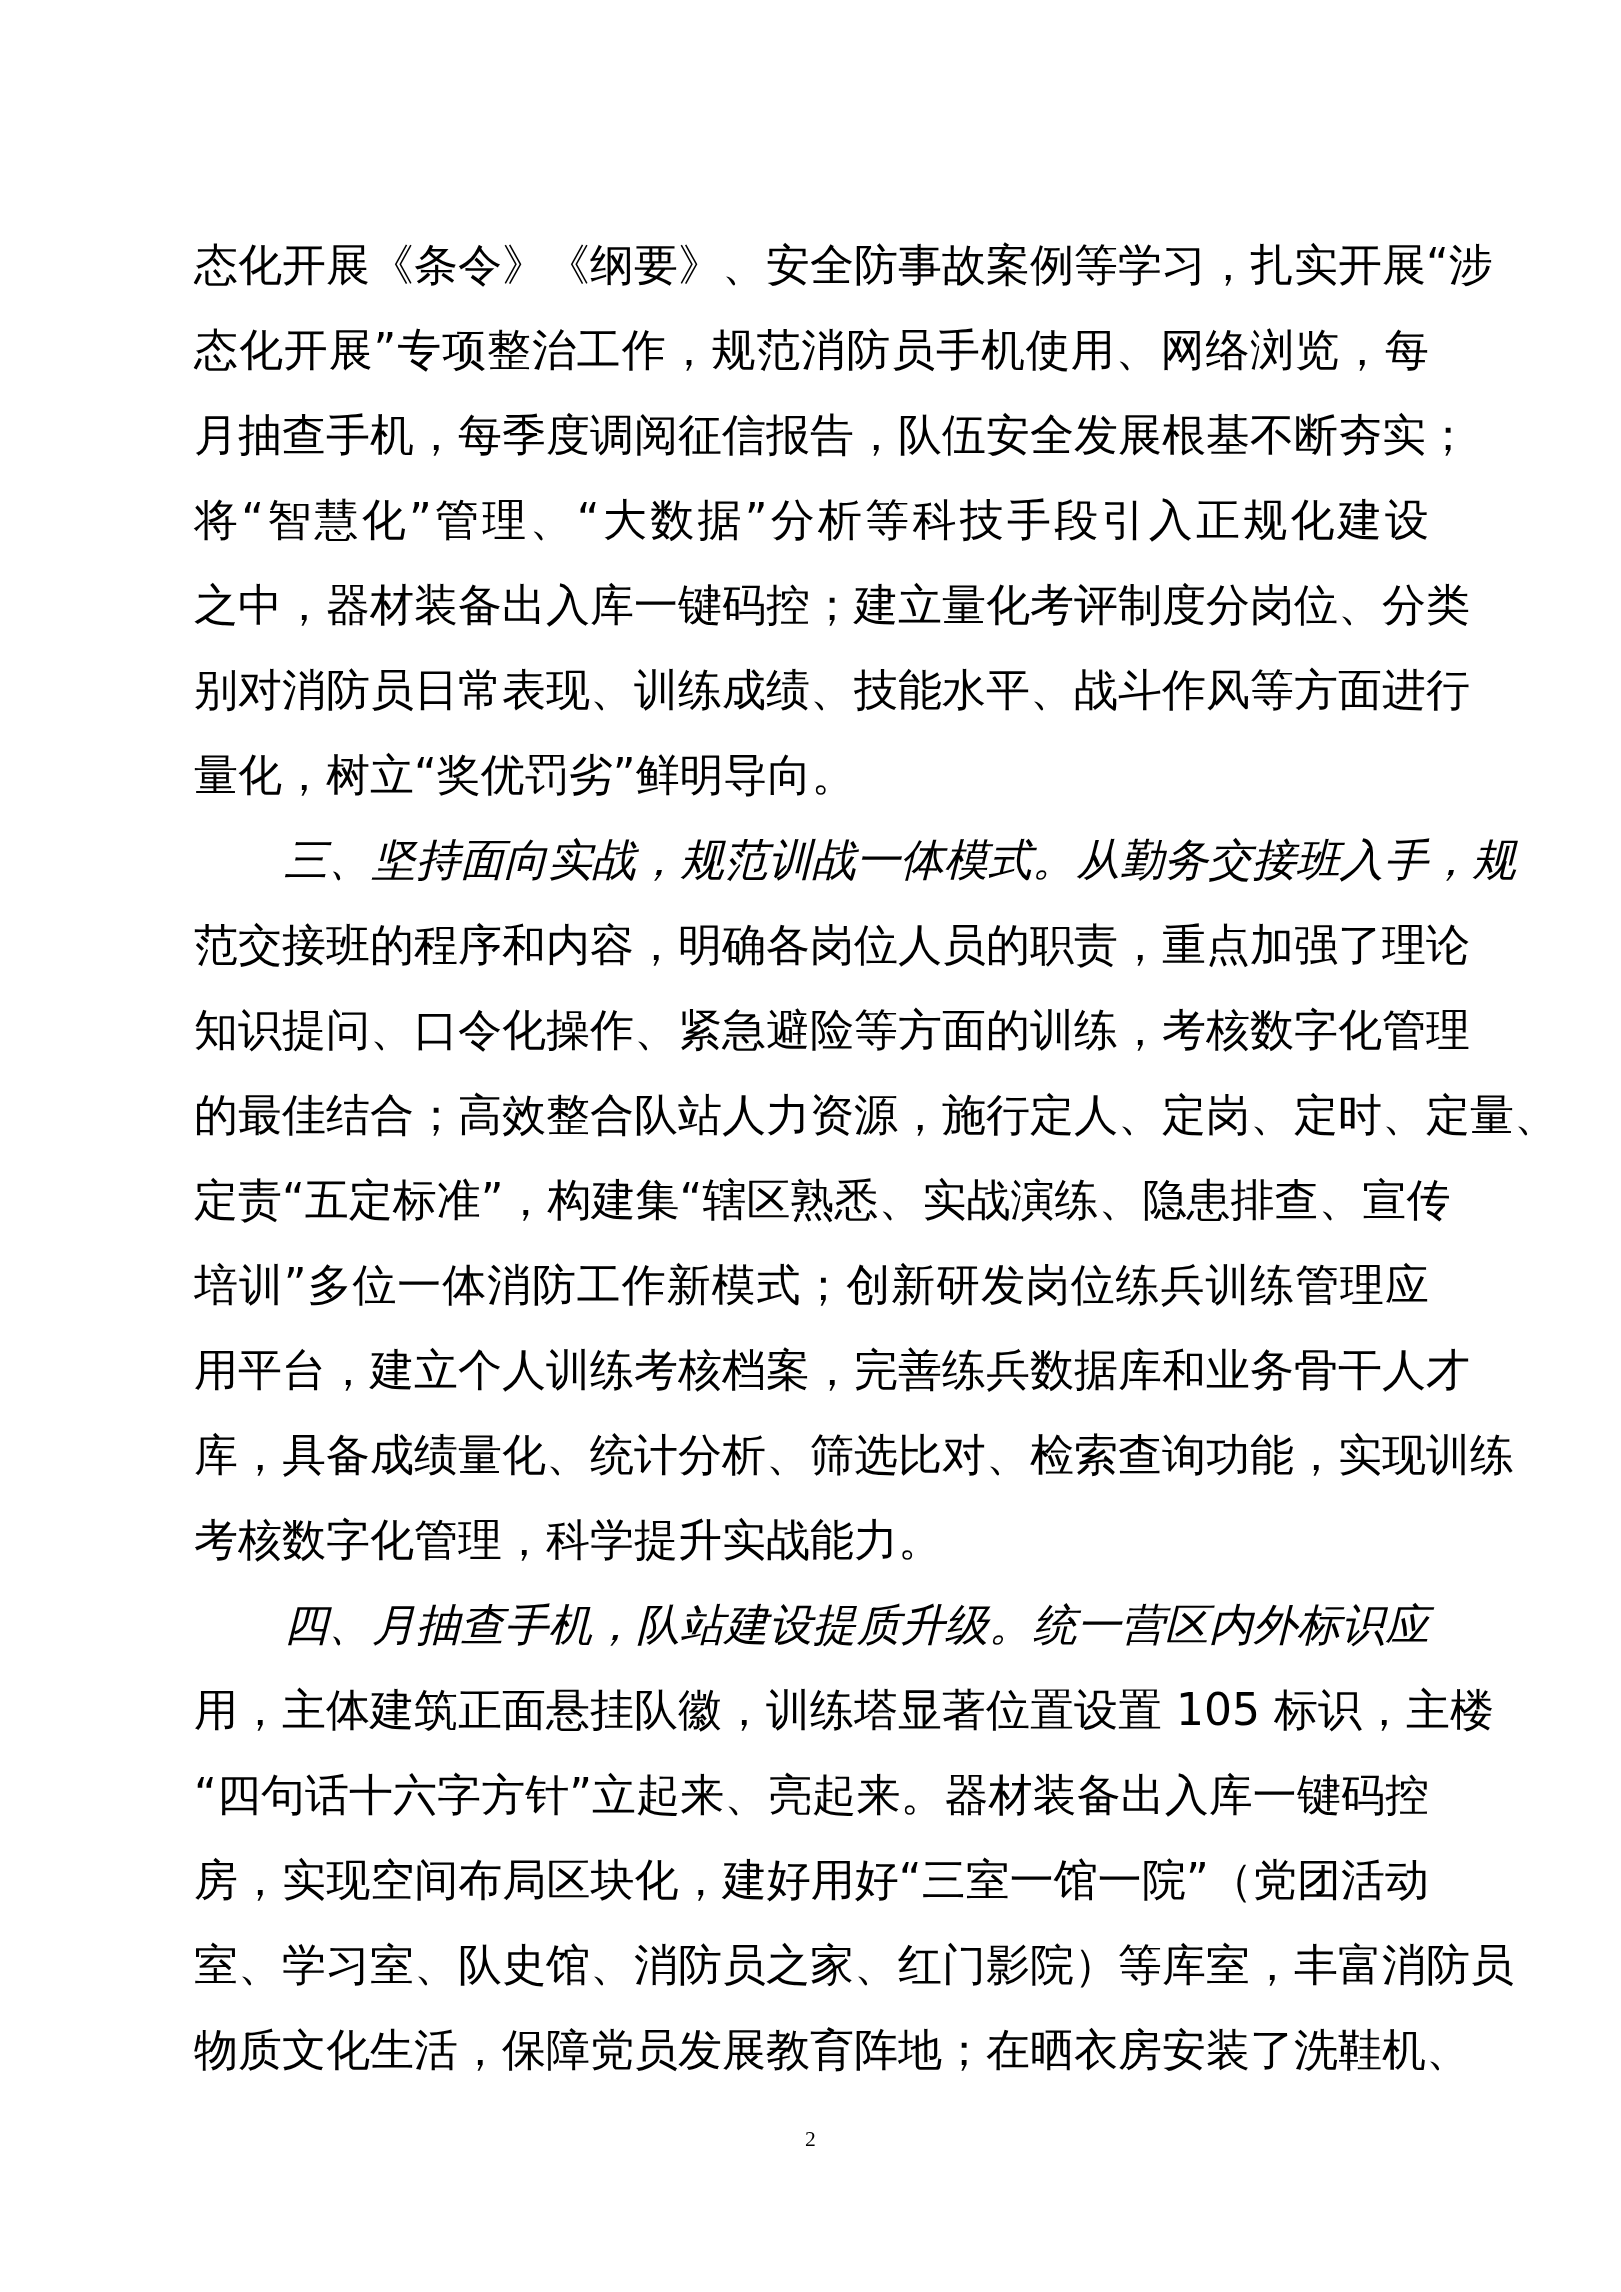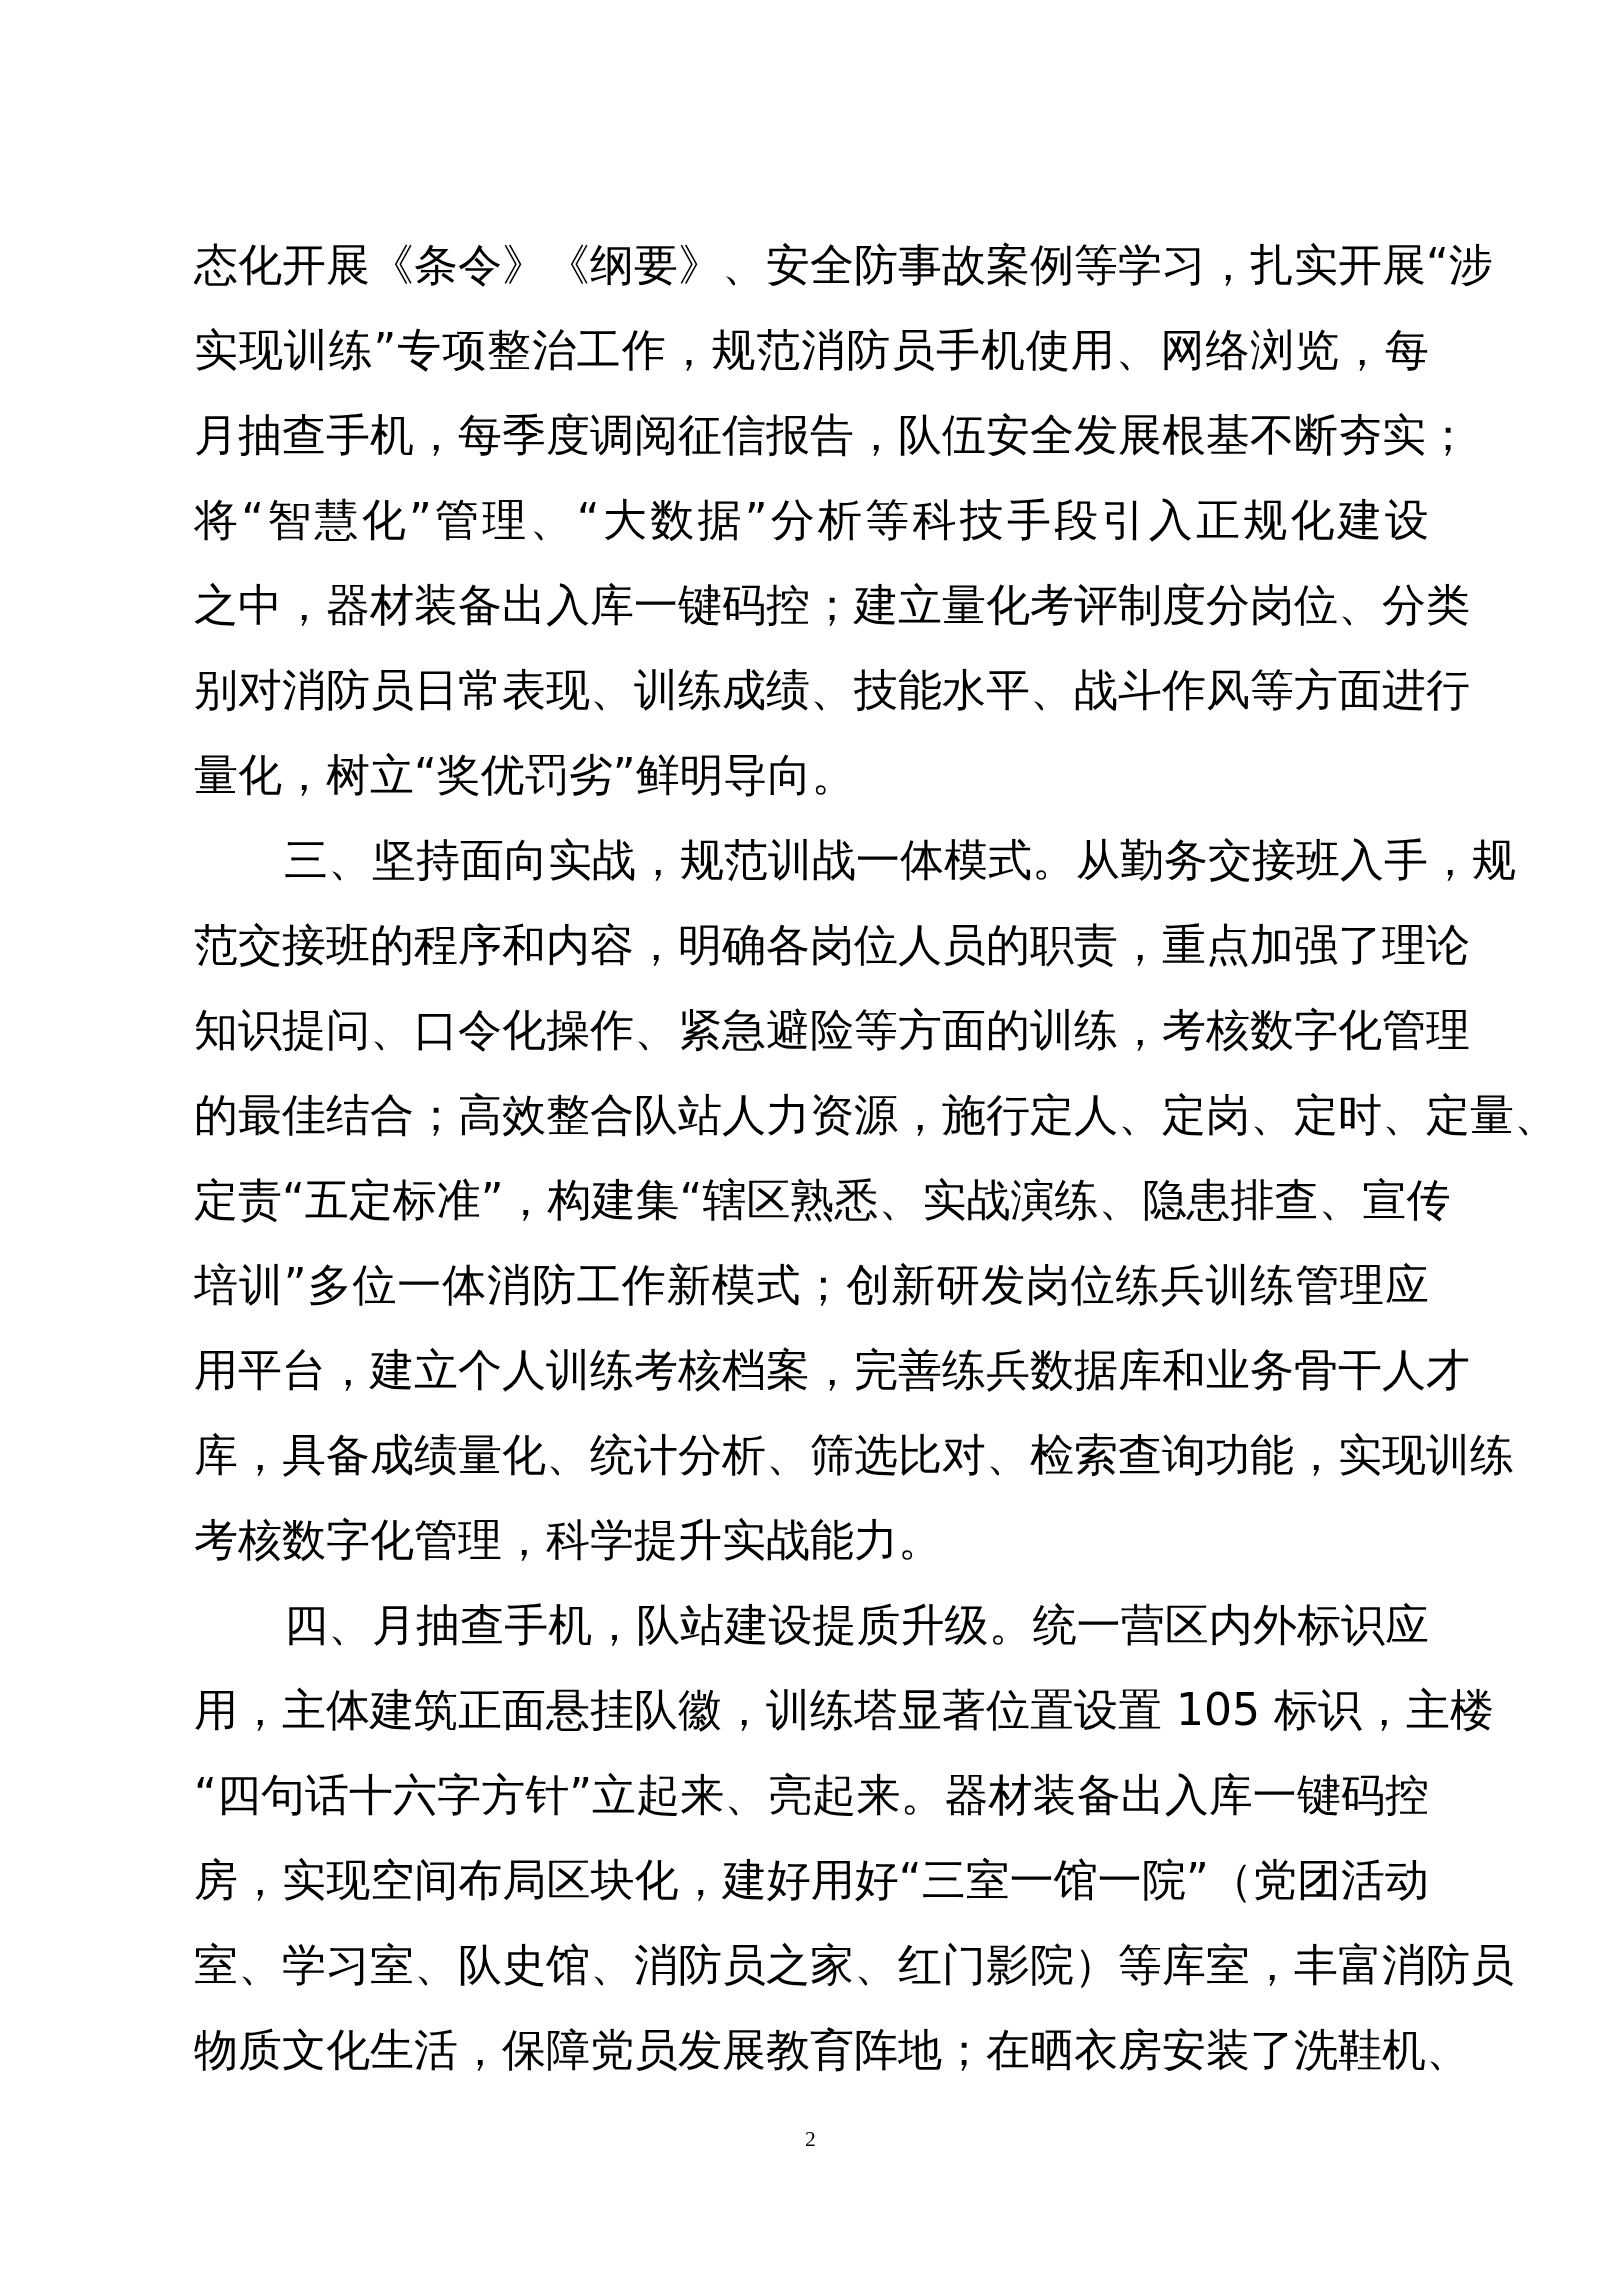--- a/index.html
+++ b/index.html
@@ -38,41 +38,42 @@
       text-align-last: justify;
       width: 1235px;
       letter-spacing: 0;
     }
     .line.last {
       text-align-last: left;
     }
     .line.indent {
       padding-left: 90px;
       width: 1145px;
+      font-style: italic;
     }
     .page-number {
       position: absolute;
       left: 0;
       width: 1621px;
       top: 2123px;
       text-align: center;
       font-family: "Liberation Serif", "DejaVu Serif", serif;
       font-size: 21.6px;
       color: #000;
     }
   </style>
 </head>
 <body>
 
 <div class="page">
   <div class="body-text">
 
     <div>
       <span class="line">态化开展《条令》《纲要》、安全防事故案例等学习，扎实开展“涉</span>
-      <span class="line">实现训练”专项整治工作，规范消防员手机使用、网络浏览，每</span>
+      <span class="line">态化开展”专项整治工作，规范消防员手机使用、网络浏览，每</span>
       <span class="line">月抽查手机，每季度调阅征信报告，队伍安全发展根基不断夯实；</span>
       <span class="line">将“智慧化”管理、“大数据”分析等科技手段引入正规化建设</span>
       <span class="line">之中，器材装备出入库一键码控；建立量化考评制度分岗位、分类</span>
       <span class="line">别对消防员日常表现、训练成绩、技能水平、战斗作风等方面进行</span>
       <span class="line last">量化，树立“奖优罚劣”鲜明导向。</span>
     </div>
 
     <div>
       <span class="line indent">三、坚持面向实战，规范训战一体模式。从勤务交接班入手，规</span>
       <span class="line">范交接班的程序和内容，明确各岗位人员的职责，重点加强了理论</span>

